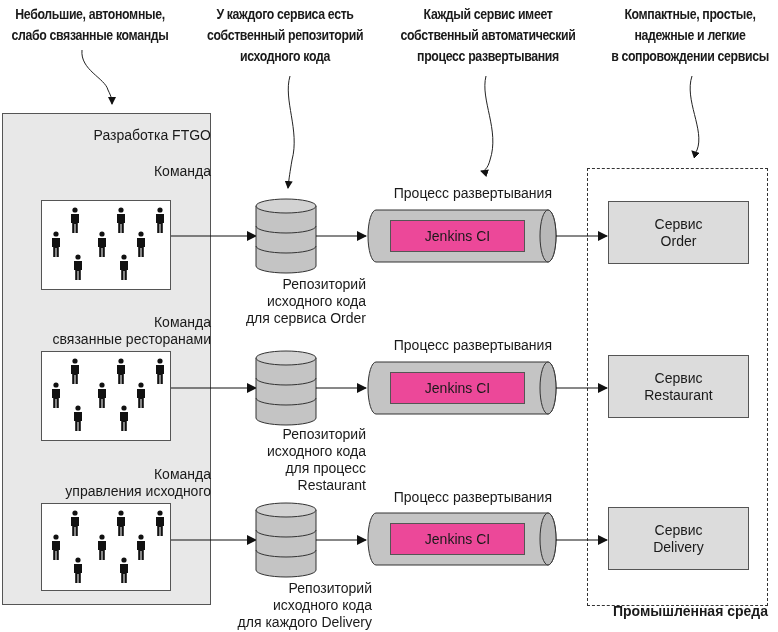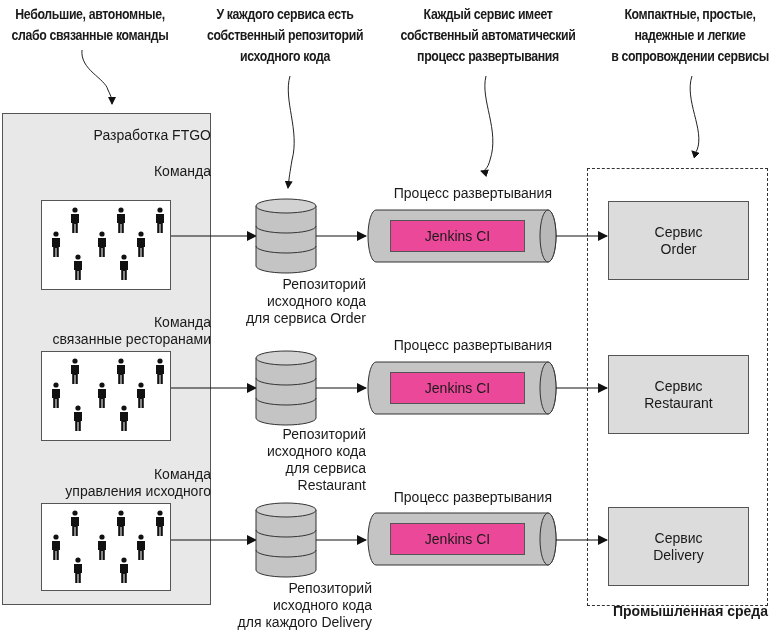--- a/index.html
+++ b/index.html
@@ -1,21 +1,21 @@
 <!DOCTYPE html>
 <html><head>
 <meta charset="utf-8">
 <style>
   html,body{margin:0;padding:0;background:#fff;}
   body{width:778px;height:632px;position:relative;overflow:hidden;font-family:"Liberation Sans",sans-serif;color:#1a1a1a;}
   .callout{position:absolute;font-family:"Liberation Sans",sans-serif;font-weight:bold;font-size:14px;line-height:21px;text-align:center;letter-spacing:-0.4px;transform:scaleX(0.88);transform-origin:center top;white-space:nowrap;}
   .dev-box{position:absolute;left:2px;top:113px;width:209px;height:492px;background:#e8e8e8;border:1.5px solid #555;box-sizing:border-box;}
   .lbl{position:absolute;font-size:14px;line-height:17px;text-align:right;white-space:nowrap;}
   .team-box{position:absolute;left:41px;width:130px;background:#fff;border:1px solid #555;box-sizing:border-box;}
-  .svc{position:absolute;left:608px;width:141px;height:79px;background:#dcdcdc;border:1px solid #555;box-sizing:border-box;display:flex;flex-direction:column;align-items:center;justify-content:center;font-size:14px;line-height:17px;}
+  .svc{position:absolute;left:608px;width:141px;height:63px;background:#dcdcdc;border:1px solid #555;box-sizing:border-box;display:flex;flex-direction:column;align-items:center;justify-content:center;font-size:14px;line-height:17px;}
   .prod{position:absolute;left:587px;top:168px;width:181px;height:438px;border:1.3px dashed #333;box-sizing:border-box;}
   svg.overlay{position:absolute;left:0;top:0;}
   .jenkins{position:absolute;width:135px;height:32px;background:#ec4899;border:1px solid #555;box-sizing:border-box;display:flex;align-items:center;justify-content:center;font-size:14px;}
 </style>
 </head>
 <body>
 
 <div class="callout" style="left:0px;top:4px;width:180px;">
   <div>Небольшие, автономные,</div>
   <div>слабо связанные команды</div>
@@ -57,21 +57,21 @@
 <div class="team-box" style="top:503px;height:88px;"></div>
 
 <div class="lbl" style="left:206px;top:276px;width:160px;">
   <div>Репозиторий</div>
   <div>исходного кода</div>
   <div>для сервиса Order</div>
 </div>
 <div class="lbl" style="left:206px;top:426px;width:160px;">
   <div>Репозиторий</div>
   <div>исходного кода</div>
-  <div>для сервиса</div>
+  <div>для процесс</div>
   <div>Restaurant</div>
 </div>
 <div class="lbl" style="left:200px;top:580px;width:172px;">
   <div>Репозиторий</div>
   <div>исходного кода</div>
   <div>для каждого Delivery</div>
 </div>
 
 <div class="lbl" style="left:362px;top:185px;width:190px;">Процесс развертывания</div>
 <div class="lbl" style="left:362px;top:337px;width:190px;">Процесс развертывания</div>

